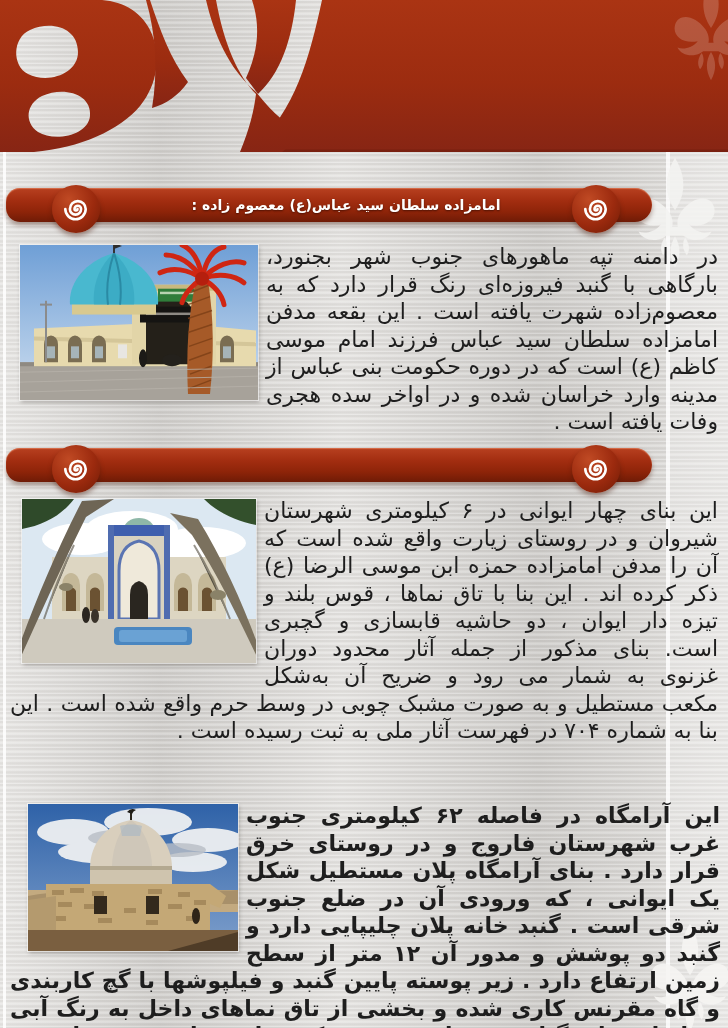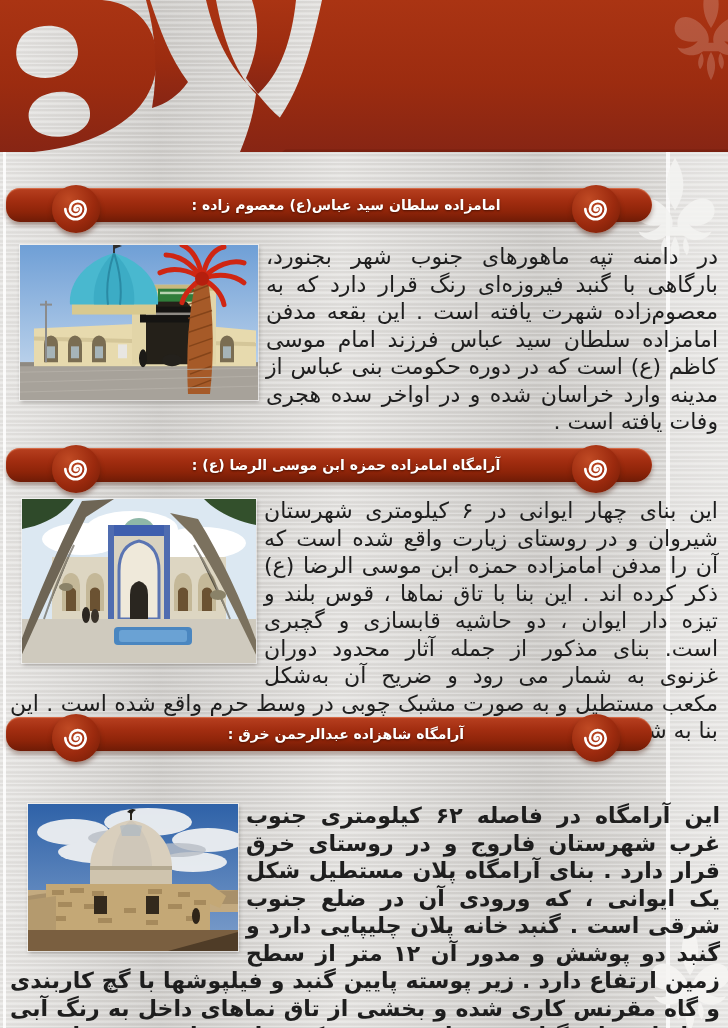--- a/index.html
+++ b/index.html
@@ -194,21 +194,20 @@
     <div class="blob blob-left">
         <svg viewBox="0 0 32 32">
           <use href="#spiral"></use>
         </svg>
       </div>
     <div class="blob blob-right">
         <svg viewBox="0 0 32 32">
           <use href="#spiral"></use>
         </svg>
       </div>
-    <div class="banner-title">آرامگاه امامزاده حمزه ابن موسی الرضا (ع) :</div>
   </div>
 
   <div class="content c2">
     <div class="photo">
       <svg viewBox="0 0 234 164" preserveAspectRatio="none">
         <rect width="234" height="164" fill="#dce8f2"></rect>
         <g fill="#ffffff">
           <ellipse cx="60" cy="40" rx="40" ry="16"></ellipse>
             <ellipse cx="110" cy="30" rx="46" ry="18"></ellipse>
           <ellipse cx="180" cy="44" rx="44" ry="16"></ellipse>
@@ -248,33 +247,20 @@
           <path d="M22 120 C30 96 40 70 52 46"></path>
           <path d="M208 120 C198 94 186 68 172 46"></path>
         </g>
         <ellipse cx="44" cy="88" rx="7" ry="4" fill="#8a8268"></ellipse>
         <ellipse cx="196" cy="96" rx="8" ry="5" fill="#8a8268"></ellipse>
       </svg>
     </div>
     <div>این بنای چهار ایوانی در ۶ کیلومتری شهرستان شیروان و در روستای زیارت واقع شده است که آن را مدفن امامزاده حمزه ابن موسی الرضا (ع) ذکر کرده اند . این بنا با تاق نماها ، قوس بلند و تیزه دار ایوان ، دو حاشیه قابسازی و گچبری است. بنای مذکور از جمله آثار محدود دوران غزنوی به شمار می رود و ضریح آن به‌شکل مکعب مستطیل و به صورت مشبک چوبی در وسط حرم واقع شده است . این بنا به شماره ۷۰۴ در فهرست آثار ملی به ثبت رسیده است .</div>
   </div>
 
-  <div class="banner" style="top:717px">
-    <div class="blob blob-left">
-        <svg viewBox="0 0 32 32">
-          <use href="#spiral"></use>
-        </svg>
-      </div>
-    <div class="blob blob-right">
-        <svg viewBox="0 0 32 32">
-          <use href="#spiral"></use>
-        </svg>
-      </div>
-    <div class="banner-title">آرامگاه شاهزاده عبدالرحمن خرق :</div>
-  </div>
 
   <div class="content c3">
     <div class="photo">
       <svg viewBox="0 0 210 147" preserveAspectRatio="none">
         <defs>
           <linearGradient id="sky3" x1="0" y1="0" x2="0" y2="1">
             <stop offset="0" stop-color="#2f62a8"></stop>
               <stop offset="1" stop-color="#7fa0cc"></stop>
           </linearGradient>
         </defs>

